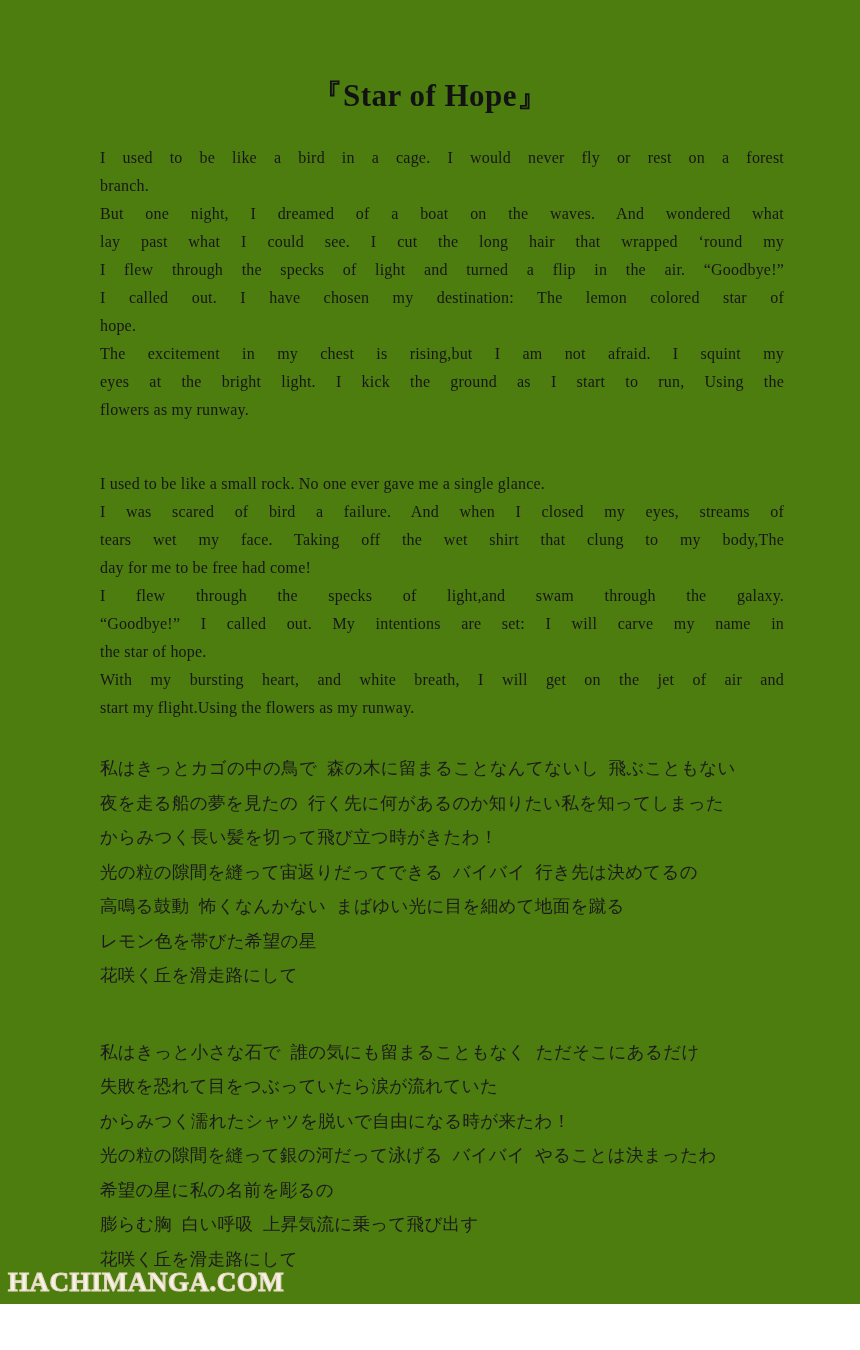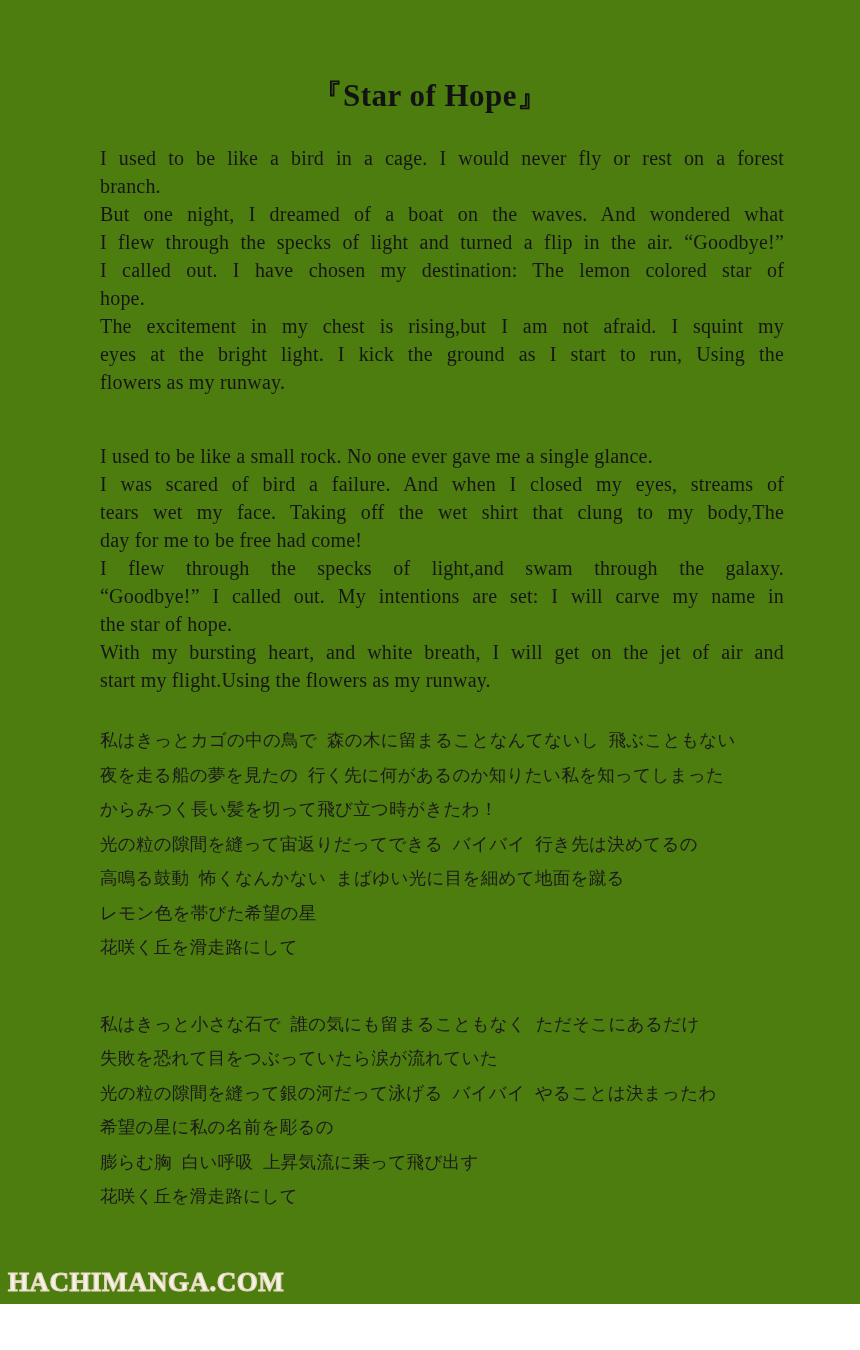--- a/index.html
+++ b/index.html
@@ -33,21 +33,21 @@
   .english-section {
     margin-top: 30px;
   }
   .stanza {
     margin: 0;
   }
   .stanza + .stanza {
     margin-top: 46px;
   }
   .eline {
-    font-size: 20px;
+    font-size: 16px;
     line-height: 28px;
     letter-spacing: 0.2px;
     text-align: justify;
     text-align-last: justify;
     white-space: normal;
   }
   .eline.par-end {
     text-align-last: left;
   }
   .japanese-section {
@@ -81,20 +81,21 @@
 
 <div class="page">
   <h1 class="title">『Star of Hope』</h1>
 
   <div class="content">
     <section class="english-section" id="english-section">
         <div class="stanza">
           <div class="eline">I used to be like a bird in a cage. I would never fly or rest on a forest</div>
           <div class="eline par-end">branch.</div>
           <div class="eline">But one night, I dreamed of a boat on the waves. And wondered what</div>
+          <div class="eline">lay past what I could see. I cut the long hair that wrapped ‘round my</div>
           <div class="eline">I flew through the specks of light and turned a flip in the air. “Goodbye!”</div>
           <div class="eline">I called out. I have chosen my destination: The lemon colored star of</div>
           <div class="eline par-end">hope.</div>
           <div class="eline">The excitement in my chest is rising,but I am not afraid. I squint my</div>
           <div class="eline">eyes at the bright light. I kick the ground as I start to run, Using the</div>
           <div class="eline par-end">flowers as my runway.</div>
         </div>
         <div class="stanza">
           <div class="eline par-end">I used to be like a small rock. No one ever gave me a single glance.</div>
           <div class="eline">I was scared of bird a failure. And when I closed my eyes, streams of</div>
@@ -113,20 +114,21 @@
           <div class="jp-line">夜を走る船の夢を見たの 行く先に何があるのか知りたい私を知ってしまった</div>
           <div class="jp-line">からみつく長い髪を切って飛び立つ時がきたわ！</div>
           <div class="jp-line">光の粒の隙間を縫って宙返りだってできる バイバイ 行き先は決めてるの</div>
           <div class="jp-line">高鳴る鼓動 怖くなんかない まばゆい光に目を細めて地面を蹴る</div>
           <div class="jp-line">レモン色を帯びた希望の星</div>
           <div class="jp-line">花咲く丘を滑走路にして</div>
         </div>
         <div class="jp-stanza">
           <div class="jp-line">私はきっと小さな石で 誰の気にも留まることもなく ただそこにあるだけ</div>
           <div class="jp-line">失敗を恐れて目をつぶっていたら涙が流れていた</div>
+          <div class="jp-line">からみつく濡れたシャツを脱いで自由になる時が来たわ！</div>
           <div class="jp-line">光の粒の隙間を縫って銀の河だって泳げる バイバイ やることは決まったわ</div>
           <div class="jp-line">希望の星に私の名前を彫るの</div>
           <div class="jp-line">膨らむ胸 白い呼吸 上昇気流に乗って飛び出す</div>
           <div class="jp-line">花咲く丘を滑走路にして</div>
         </div>
       </section>
   </div>
 
   <div class="watermark">HACHIMANGA.COM</div>
 </div>

